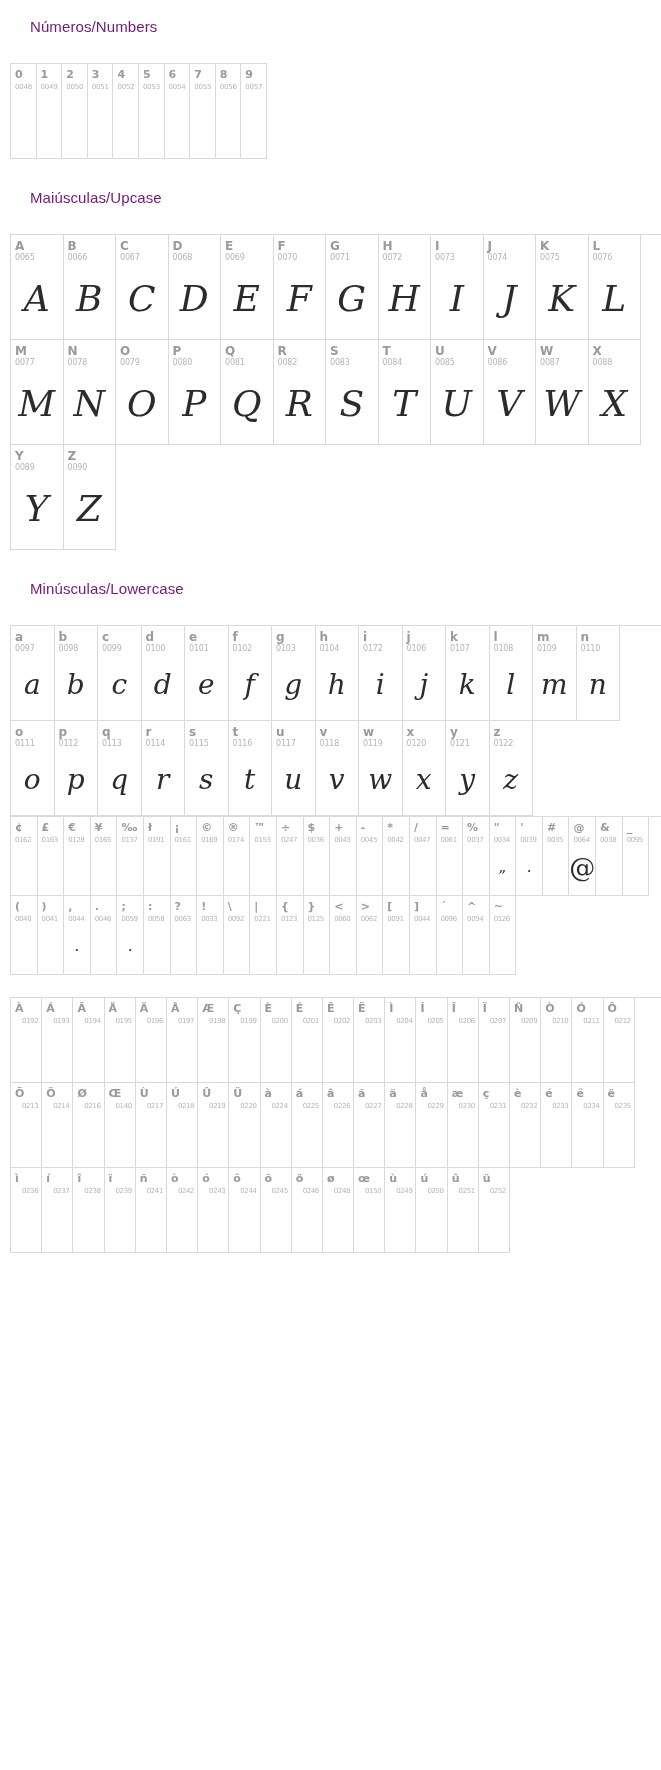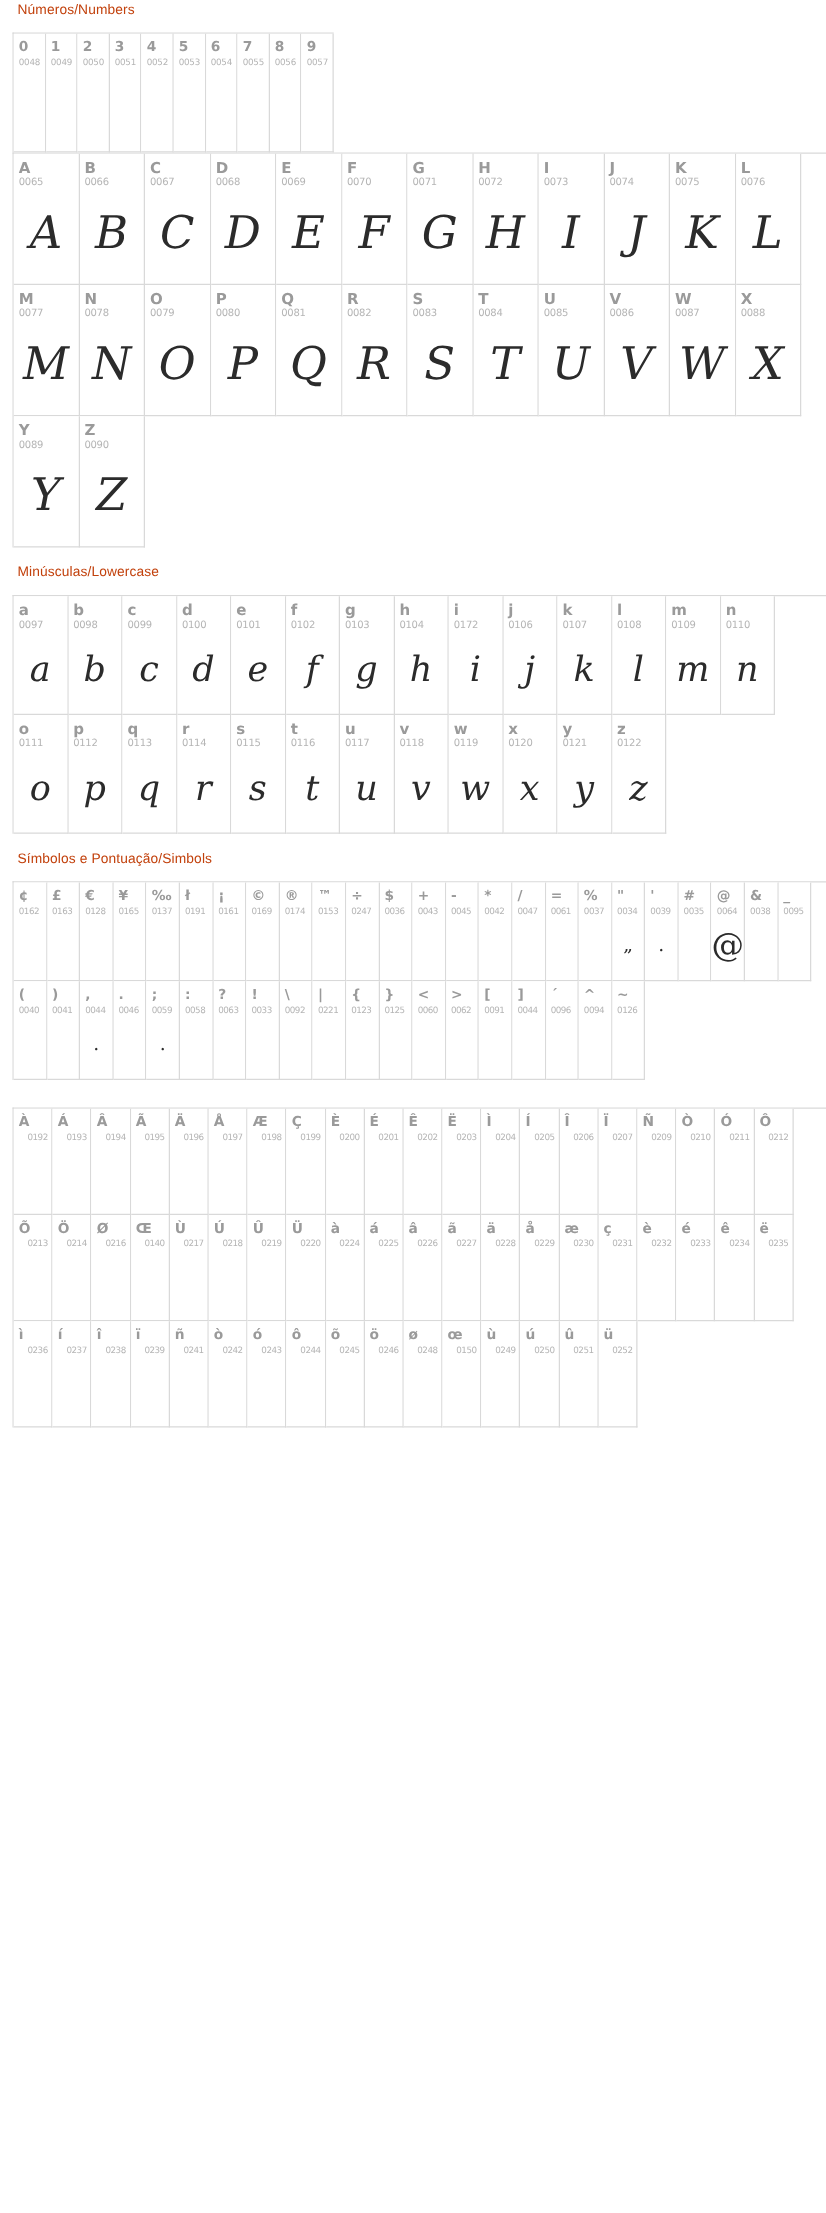--- a/index.html
+++ b/index.html
@@ -15,24 +15,24 @@
   }
   .page {
     width: 661px;
     padding: 0;
     box-sizing: border-box;
   }
   .section {
     margin: 0 0 0 0;
   }
   .section-title {
-    font-size: 11px;
-    color: #c2410c;
+    font-size: 15px;
+    color: #701a75;
     font-weight: 400;
-    margin: 0;
+    margin: 16px;
     padding: 14px 0 12px 14px;
     letter-spacing: 0.1px;
   }
   .section-title.first {
     padding-top: 2px;
   }
   .grid {
     display: flex;
     flex-wrap: wrap;
     margin-left: 10px;
@@ -188,20 +188,21 @@
           <div class="cell">
             <div class="head">
               <span class="ch">9</span>
               <span class="code">0057</span>
             </div>
             <div class="glyph"></div>
           </div>
         </div>
       </div>
       <div class="section">
+        <div class="section-title">Maiúsculas/Upcase</div>
         <div class="grid upcase">
           <div class="cell">
             <div class="head">
               <span class="ch">A</span>
               <span class="code">0065</span>
             </div>
             <div class="glyph">A</div>
           </div>
           <div class="cell">
             <div class="head">
@@ -561,21 +562,20 @@
           <div class="cell">
             <div class="head">
               <span class="ch">z</span>
               <span class="code">0122</span>
             </div>
             <div class="glyph">z</div>
           </div>
         </div>
       </div>
       <div class="section">
-        <div class="section-title">Símbolos e Pontuação/Simbols</div>
         <div class="grid symbols">
           <div class="cell">
             <div class="head">
               <span class="ch">¢</span>
               <span class="code">0162</span>
             </div>
             <div class="glyph"></div>
           </div>
           <div class="cell">
             <div class="head">

